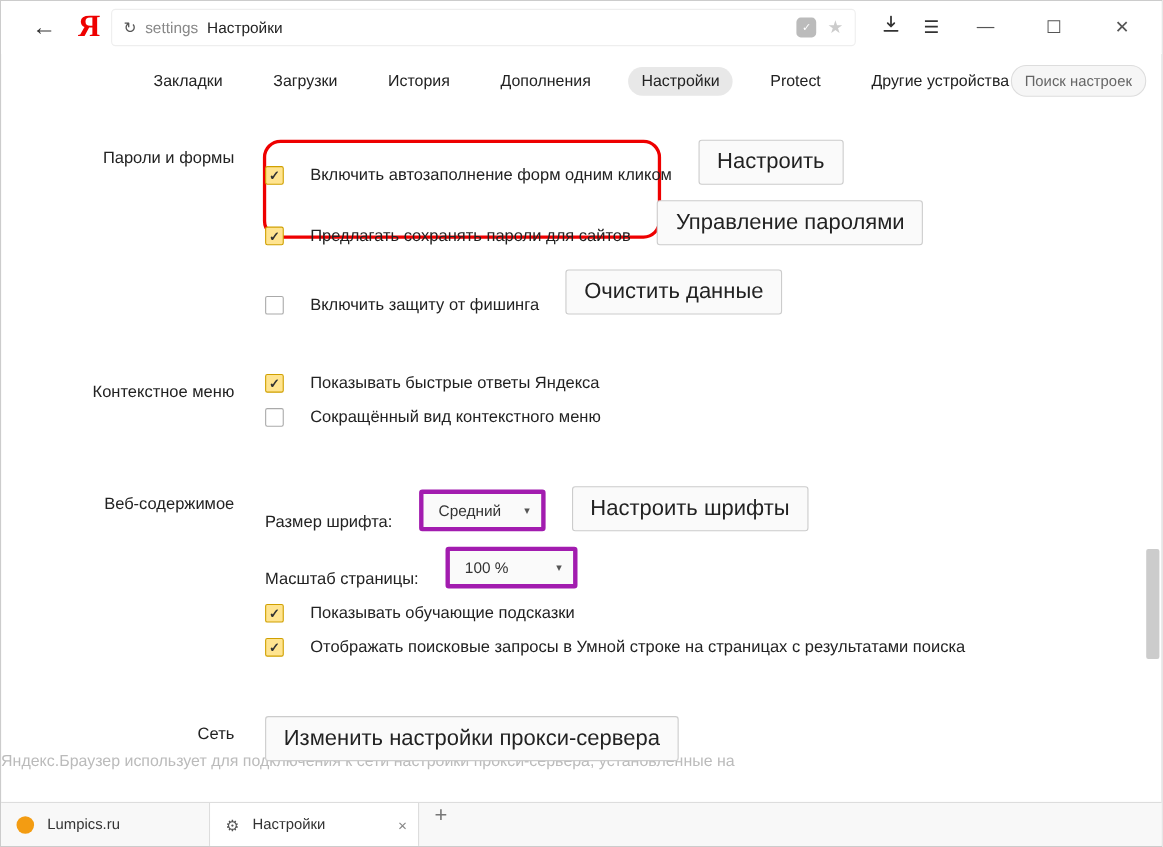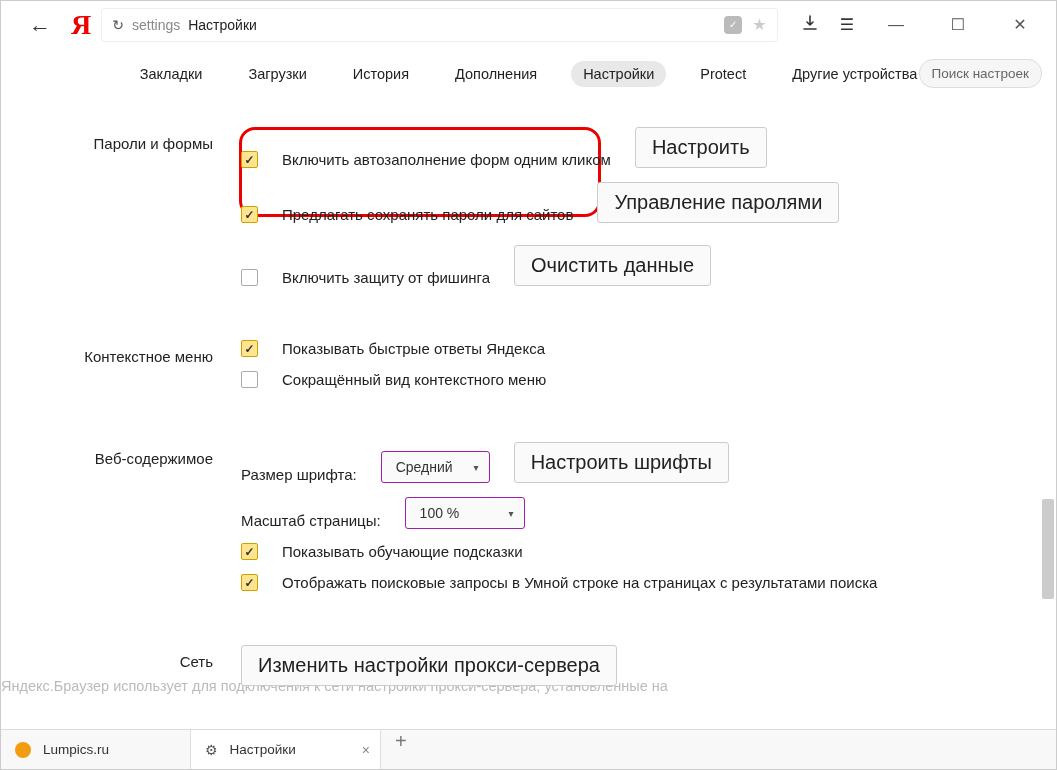--- a/index.html
+++ b/index.html
@@ -32,21 +32,21 @@
   
   .content { flex: 1; overflow: hidden; position: relative; padding: 28px 0 0 0; }
   .section { display: flex; margin-bottom: 40px; padding: 0 40px 0 0; }
   .section-title { width: 240px; text-align: right; padding-right: 28px; color:#222; font-size:15px; padding-top: 8px; padding-left: 24px; }
   .section-body { flex: 1; }
   .row { display:flex; align-items:flex-end; gap: 24px; margin-bottom: 14px; position:relative; }
   .cb { appearance: none; width:17px; height:17px; border:1px solid #aaa; border-radius:2px; background:#fff; display:inline-flex; align-items:center; justify-content:center; cursor:pointer; }
   .cb.checked { background:#ffe490; border-color:#d0a000; }
   .cb.checked::after { content:"✓"; font-size:12px; color:#333; font-weight:bold; }
   .btn { border:1px solid #ccc; background:#fafafa; border-radius:3px; padding: 8px 16px; font-size:20px; cursor:pointer; color:#222; }
-  .select { border:1px solid #a21caf; border-radius:3px; padding: 7px 36px 7px 14px; font-size:14px; cursor:pointer; background:#fafafa; position:relative; }
+  .select { border:4px solid #a21caf; border-radius:3px; padding: 7px 36px 7px 14px; font-size:14px; cursor:pointer; background:#fafafa; position:relative; }
   .select .chev { position:absolute; right:10px; top:50%; transform:translateY(-50%); font-size:10px; color:#555; }
   .lbl { font-size:15px; color:#222; }
   .highlight { position:absolute; border:3px solid #e00; border-radius:16px; left: 238px; top: 0px; width: 362px; height: 90px; pointer-events:none; }
   .nettext { color:#bbb; font-size:14.5px; margin-top: -28px; }
 
   
   .fake-scroll { position:absolute; right:2px; top:52px; bottom:64px; width:16px; background:#fff; }
   .fake-thumb { position:absolute; right:2px; top:400px; width:12px; height:100px; background:#ccc; border-radius:2px; }
 
   

